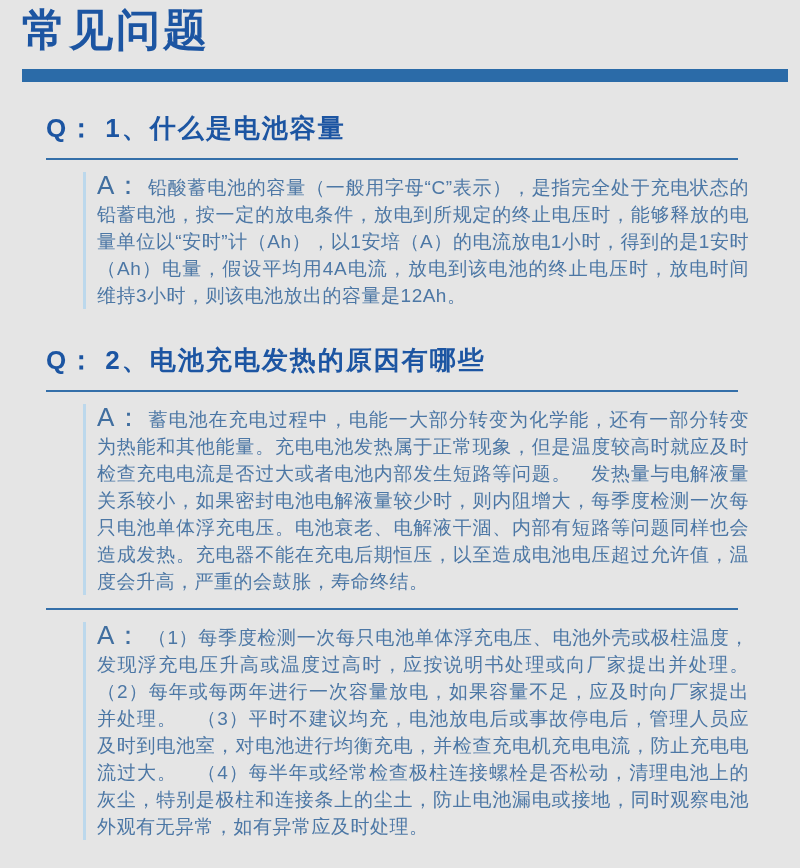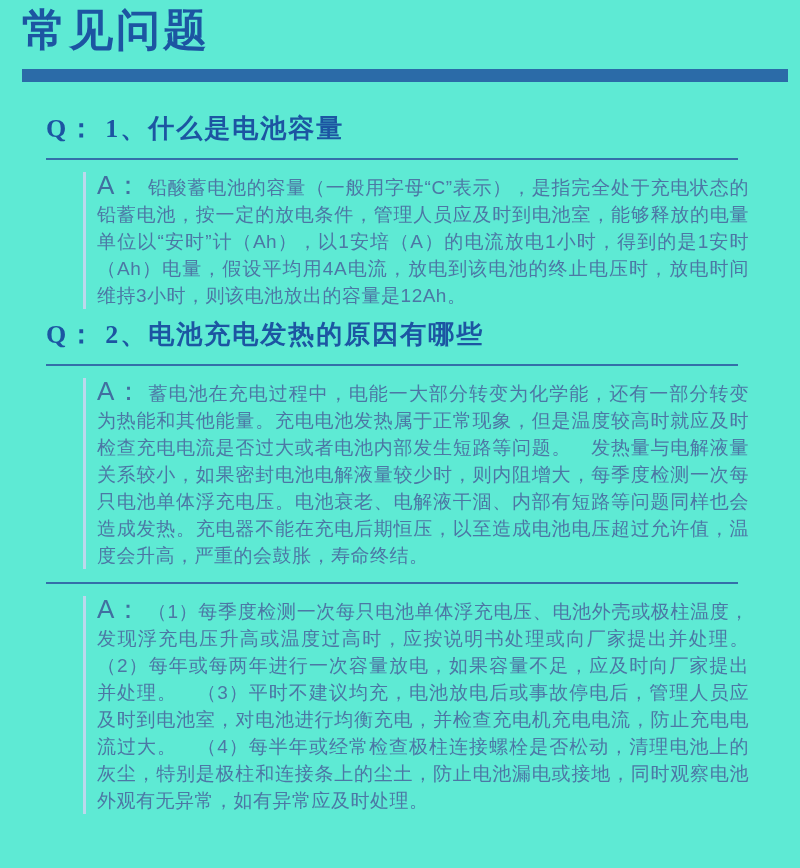--- a/index.html
+++ b/index.html
@@ -5,49 +5,48 @@
   * { margin: 0; padding: 0; box-sizing: border-box; }
   html, body { background: #ffffff; }
   body {
     width: 800px; height: 868px;
     font-family: "Liberation Sans", sans-serif;
     overflow: hidden;
   }
   .page {
     position: relative;
     width: 800px; height: 868px;
-    background: #5eead4;
+    background: #e5e5e5;
     overflow: hidden;
   }
   .header { margin: 6px 0 0 22px; }
   .page-title {
     font-size: 44px;
     line-height: 1.1;
     font-weight: 700;
     color: #1c55a2;
     letter-spacing: 3px;
   }
   .title-bar {
     margin: 15px 0 0 22px;
     width: 766px;
     height: 13px;
     background: #2b6ba8;
   }
   .faq { margin: 0 48px 0 46px; }
   .faq-item { margin-top: 30px; }
-  .faq-item.item-2 { margin-top: 9px; }
+  .faq-item.item-2 { margin-top: 35px; }
   .faq-item.item-3 { margin-top: 10px; }
   .question {
     font-size: 26px;
     line-height: 33px;
     font-weight: 700;
     color: #1c55a2;
     letter-spacing: 2px;
     white-space: nowrap;
-    font-family: Liberation Serif, serif;
   }
   .q-prefix { margin-right: 9px; }
   .q-underline {
     margin-top: 13px;
     width: 692px;
     height: 2px;
     background: #346fa9;
   }
   .answer {
     margin-top: 12px;
@@ -81,21 +80,21 @@
   <div class="title-bar"></div>
 
   <div class="faq">
 
     <section class="faq-item item-1">
       <div class="question">
         <span class="q-prefix">Q：</span><span class="q-text">1、什么是电池容量</span>
       </div>
       <div class="q-underline"></div>
       <div class="answer">
-        <p class="answer-par"><span class="a-prefix">A：</span><span class="a-body">铅酸蓄电池的容量（一般用字母“C”表示），是指完全处于充电状态的铅蓄电池，按一定的放电条件，管理人员应及时到电池室，能够释放的电量单位以“安时”计（Ah），以1安培（A）的电流放电1小时，得到的是1安时（Ah）电量，假设平均用4A电流，放电到该电池的终止电压时，放电时间维持3小时，则该电池放出的容量是12Ah。</span></p>
+        <p class="answer-par"><span class="a-prefix">A：</span><span class="a-body">铅酸蓄电池的容量（一般用字母“C”表示），是指完全处于充电状态的铅蓄电池，按一定的放电条件，放电到所规定的终止电压时，能够释放的电量单位以“安时”计（Ah），以1安培（A）的电流放电1小时，得到的是1安时（Ah）电量，假设平均用4A电流，放电到该电池的终止电压时，放电时间维持3小时，则该电池放出的容量是12Ah。</span></p>
       </div>
     </section>
 
     <section class="faq-item item-2">
       <div class="question">
         <span class="q-prefix">Q：</span><span class="q-text">2、电池充电发热的原因有哪些</span>
       </div>
       <div class="q-underline"></div>
       <div class="answer">
         <p class="answer-par"><span class="a-prefix">A：</span><span class="a-body">蓄电池在充电过程中，电能一大部分转变为化学能，还有一部分转变为热能和其他能量。充电电池发热属于正常现象，但是温度较高时就应及时检查充电电流是否过大或者电池内部发生短路等问题。　发热量与电解液量关系较小，如果密封电池电解液量较少时，则内阻增大，每季度检测一次每只电池单体浮充电压。电池衰老、电解液干涸、内部有短路等问题同样也会造成发热。充电器不能在充电后期恒压，以至造成电池电压超过允许值，温度会升高，严重的会鼓胀，寿命终结。</span></p>

